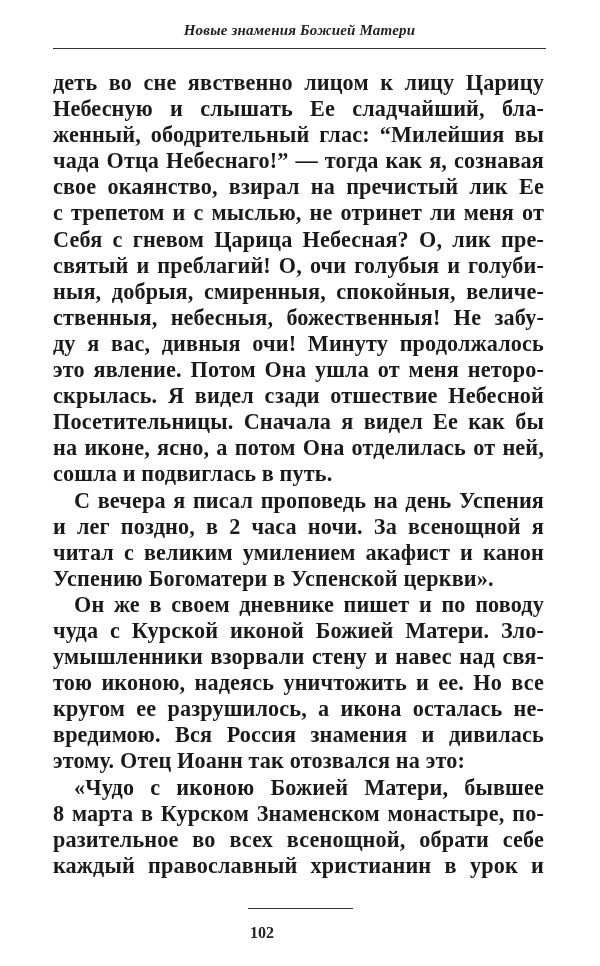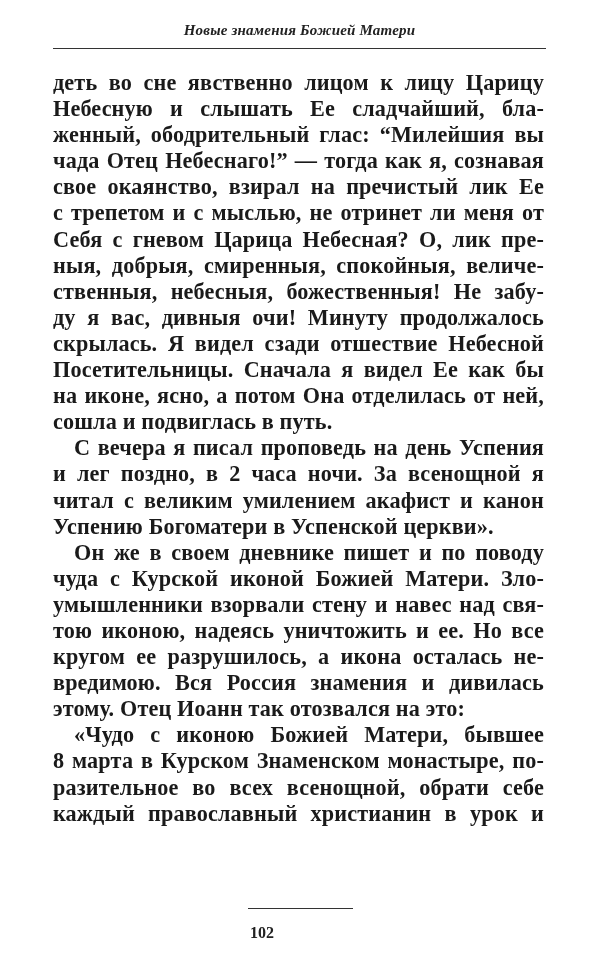--- a/index.html
+++ b/index.html
@@ -81,27 +81,29 @@
 <body>
 
 <div>
   <div class="running-head">Новые знамения Божией Матери</div>
   <div class="head-rule"></div>
 
   <div class="body-text">
     <span class="line">деть во сне явственно лицом к лицу Царицу</span>
     <span class="line">Небесную и слышать Ее сладчайший, бла-</span>
     <span class="line">женный, ободрительный глас: “Милейшия вы</span>
-    <span class="line">чада Отец Небеснаго!” — тогда как я, сознавая</span>
+    <span class="line">чада Отца Небеснаго!” — тогда как я, сознавая</span>
     <span class="line">свое окаянство, взирал на пречистый лик Ее</span>
     <span class="line">с трепетом и с мыслью, не отринет ли меня от</span>
     <span class="line">Себя с гневом Царица Небесная? О, лик пре-</span>
+    <span class="line">святый и преблагий! О, очи голубыя и голуби-</span>
     <span class="line">ныя, добрыя, смиренныя, спокойныя, величе-</span>
     <span class="line">ственныя, небесныя, божественныя! Не забу-</span>
     <span class="line">ду я вас, дивныя очи! Минуту продолжалось</span>
+    <span class="line">это явление. Потом Она ушла от меня неторо-</span>
     <span class="line">скрылась. Я видел сзади отшествие Небесной</span>
     <span class="line">Посетительницы. Сначала я видел Ее как бы</span>
     <span class="line">на иконе, ясно, а потом Она отделилась от ней,</span>
     <span class="line last">сошла и подвиглась в путь.</span>
     <span class="line indent">С вечера я писал проповедь на день Успения</span>
     <span class="line">и лег поздно, в 2 часа ночи. За всенощной я</span>
     <span class="line">читал с великим умилением акафист и канон</span>
     <span class="line last">Успению Богоматери в Успенской церкви».</span>
     <span class="line indent">Он же в своем дневнике пишет и по поводу</span>
     <span class="line">чуда с Курской иконой Божией Матери. Зло-</span>

